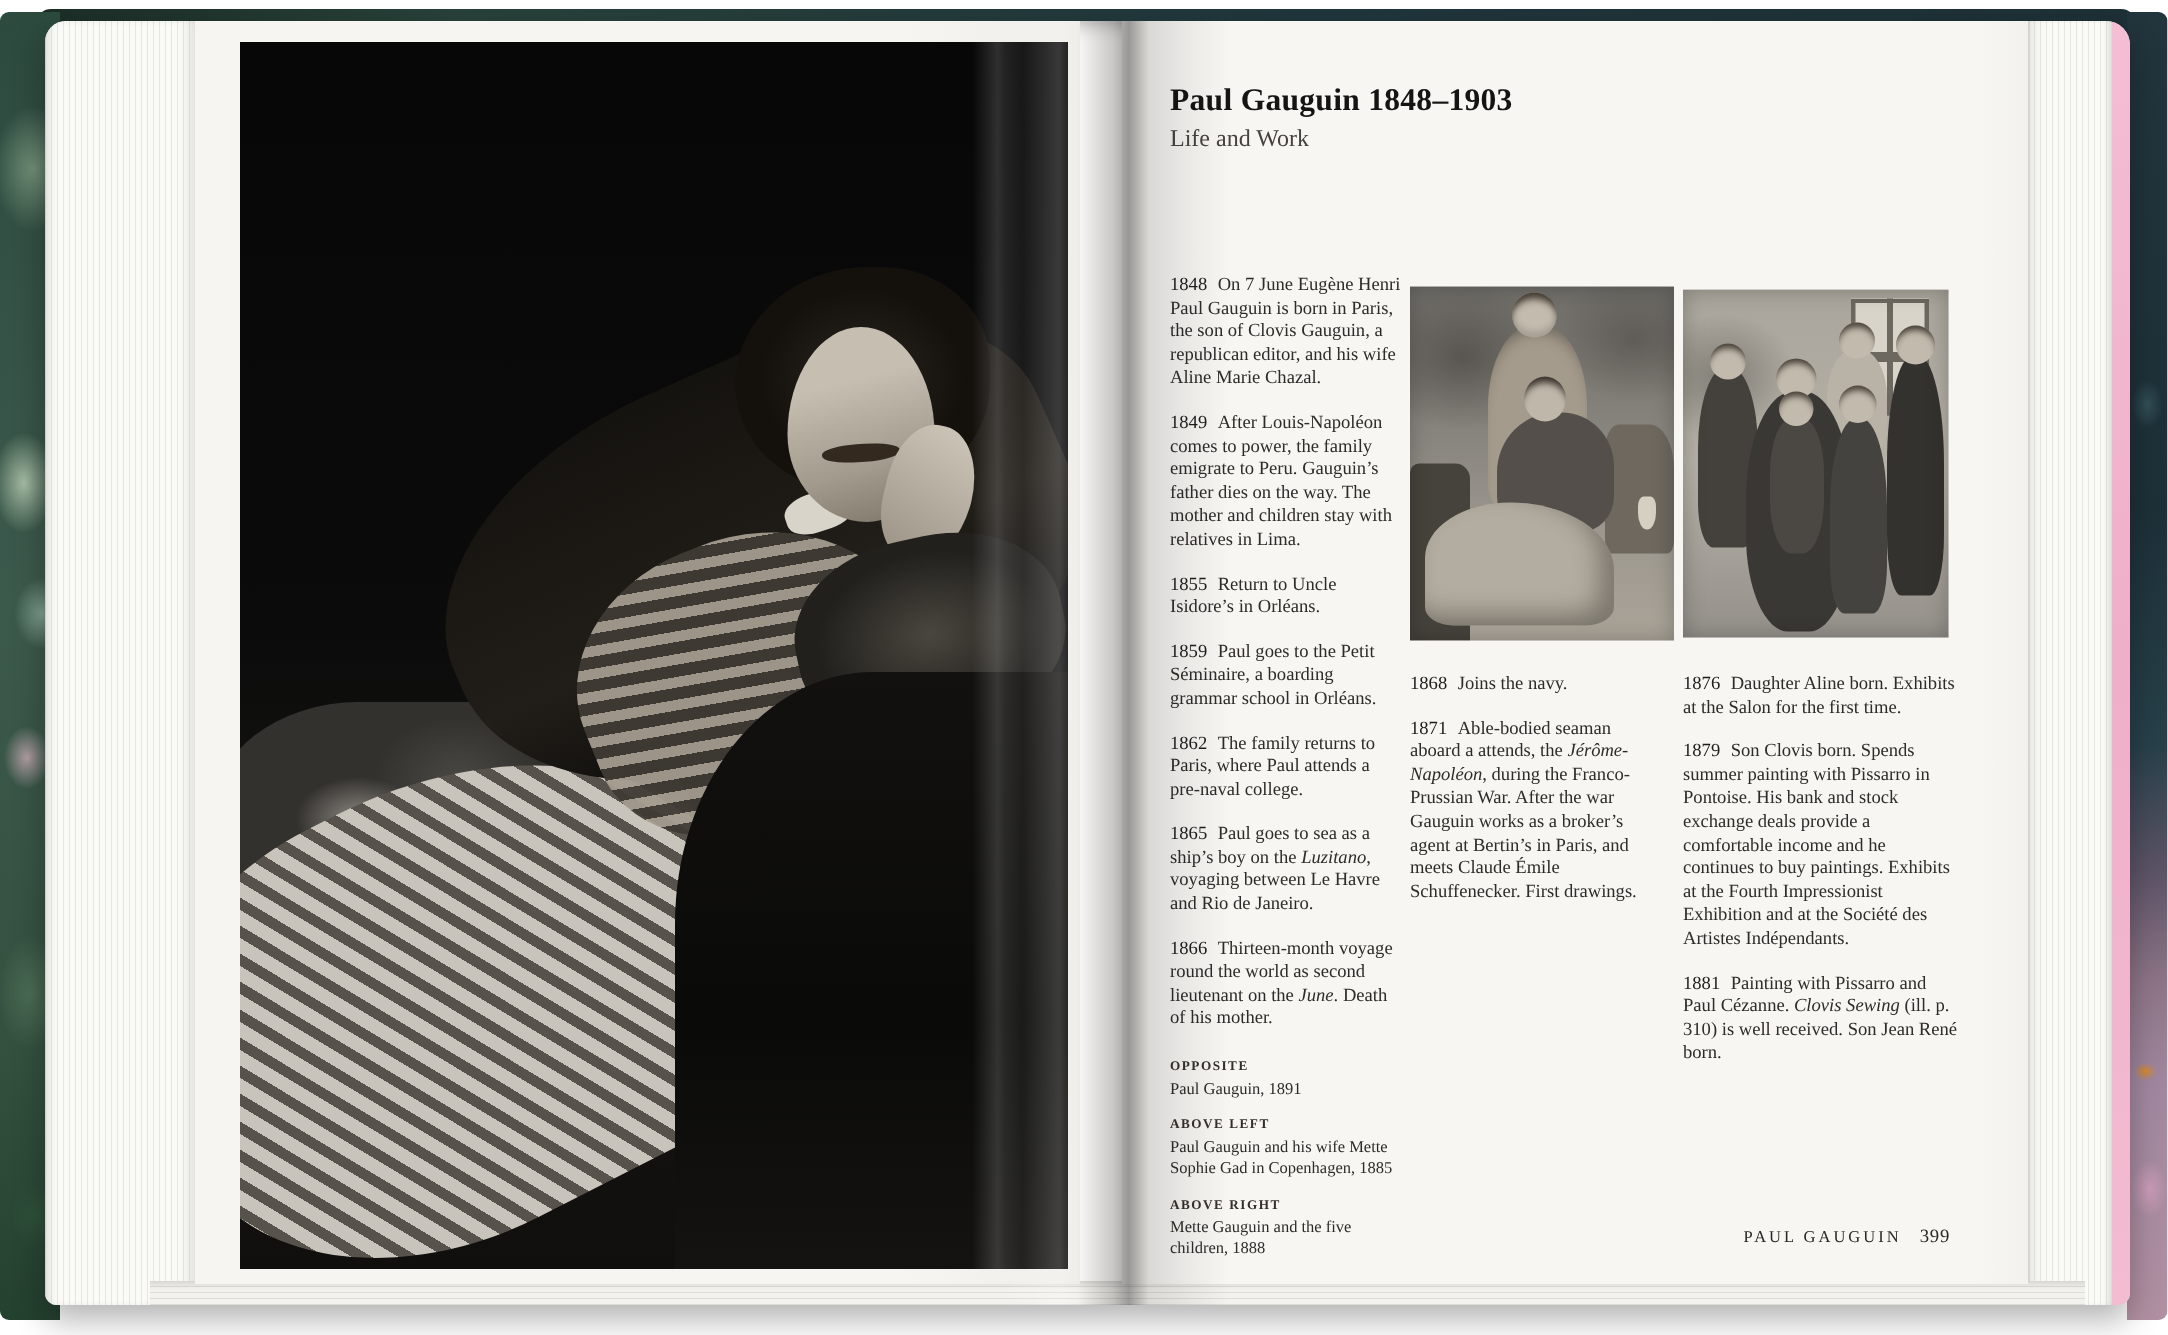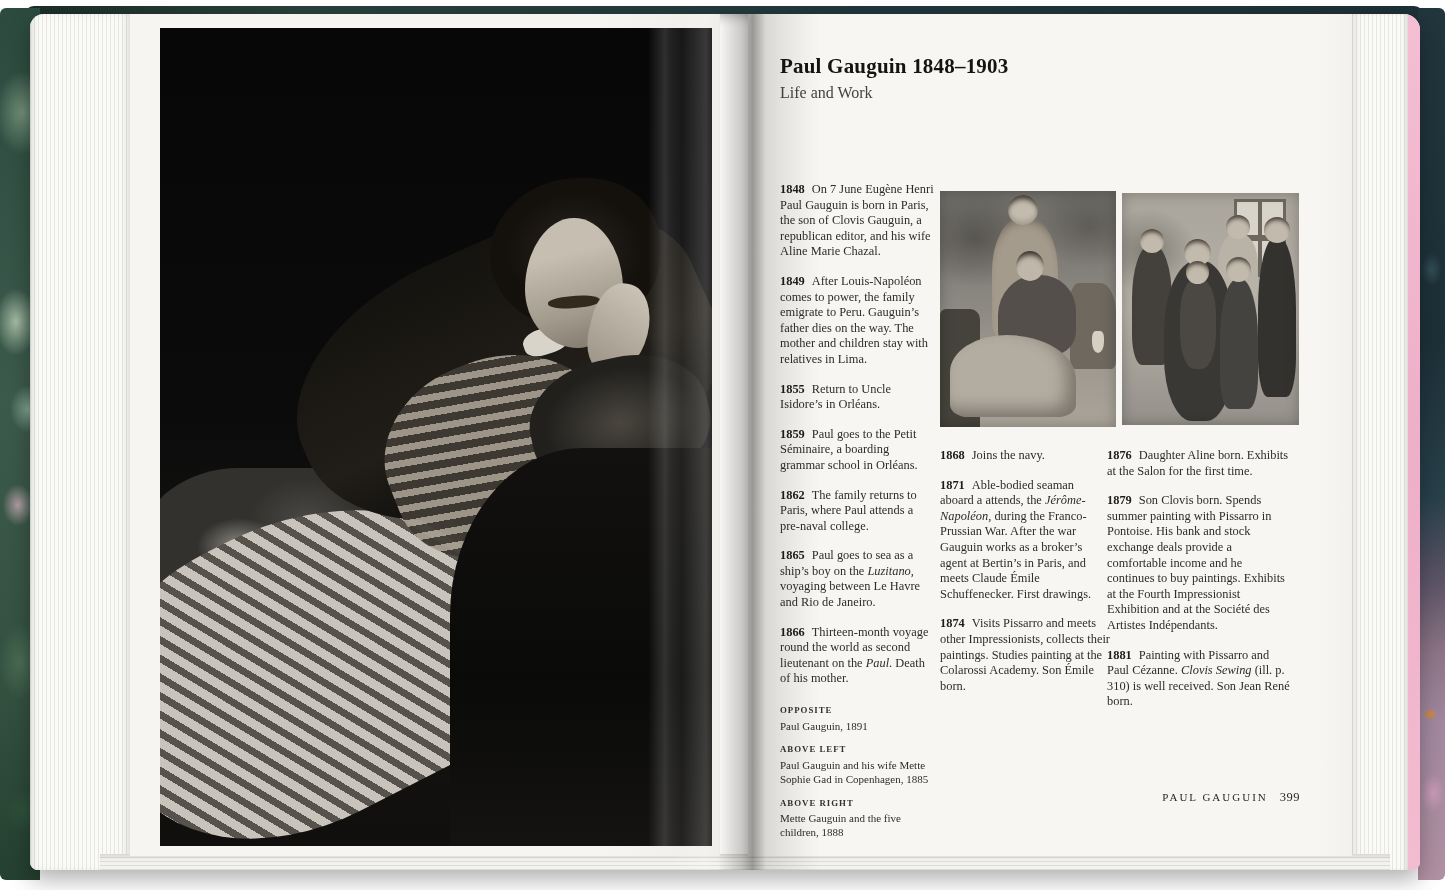--- a/index.html
+++ b/index.html
@@ -98,29 +98,29 @@
     background:linear-gradient(90deg, rgba(255,255,255,0), rgba(255,255,255,.16) 50%, rgba(255,255,255,0)); }
 
   
   .rp-title { position:absolute; left:32px; top:40px; font-size:21px; font-weight:bold;
     color:#161412; letter-spacing:.2px; }
   .rp-subtitle { position:absolute; left:32px; top:70px; font-size:16px; color:#46433f; }
 
   .col { position:absolute; color:#2e2c29; font-size:12.4px; line-height:15.6px; }
   .col-1 { left:32px;  top:168px; width:156px; }
   .col-2 { left:192px; top:434px; width:170px; }
-  .col-3 { left:359px; top:434px; width:184px; }
+  .col-3 { left:374px; top:434px; width:184px; }
   .entry { margin:0 0 14px; }
-  .yr { font-weight:bold; color:#1f1d1a; margin-right:7px;text-align:center; }
+  .yr { font-weight:normal; color:#1f1d1a; margin-right:7px;text-align:center; }
 
   .cap-block { margin-top:16px; }
   .cap-label { font-size:8.8px; letter-spacing:1px; font-weight:bold; color:#34312d; margin:9px 0 1px; }
   .cap-text  { font-size:11px; line-height:13.8px; color:#2e2c29; }
 
-  .rp-footer { position:absolute; right:52px; top:776px; font-size:11px; letter-spacing:2px;
+  .rp-footer { position:absolute; right:52px; top:803px; font-size:11px; letter-spacing:2px;
     color:#2a2825; white-space:nowrap;margin-left:16px; }
   .rp-footer .pgno { font-size:12.5px; letter-spacing:.5px; margin-left:12px; }
 
   
   .photo-sm { position:absolute; overflow:hidden; }
   .photo-a { left:192px; top:177px; width:176px; height:236px;
     background:
       radial-gradient(90px 70px at 20% 20%, rgba(60,58,54,.55), rgba(0,0,0,0) 70%),
       radial-gradient(80px 60px at 85% 15%, rgba(70,68,62,.5), rgba(0,0,0,0) 70%),
       linear-gradient(180deg,#6f6d68 0%,#8a8680 45%,#9d988f 70%,#aaa499 100%); }
@@ -201,21 +201,21 @@
       <div class="rp-subtitle">Life and Work</div>
 
       <div class="col col-1">
         <div>
             <p class="entry"><span class="yr">1848</span><span>On 7 June Eugène Henri Paul Gauguin is born in Paris, the son of Clovis Gauguin, a republican editor, and his wife Aline Marie Chazal.</span></p>
             <p class="entry"><span class="yr">1849</span><span>After Louis-Napoléon comes to power, the family emigrate to Peru. Gauguin’s father dies on the way. The mother and children stay with relatives in Lima.</span></p>
             <p class="entry"><span class="yr">1855</span><span>Return to Uncle Isidore’s in Orléans.</span></p>
             <p class="entry"><span class="yr">1859</span><span>Paul goes to the Petit Séminaire, a boarding grammar school in Orléans.</span></p>
             <p class="entry"><span class="yr">1862</span><span>The family returns to Paris, where Paul attends a pre-naval college.</span></p>
             <p class="entry"><span class="yr">1865</span><span>Paul goes to sea as a ship’s boy on the </span><i>Luzitano</i><span>, voyaging between Le Havre and Rio de Janeiro.</span></p>
-            <p class="entry"><span class="yr">1866</span><span>Thirteen-month voyage round the world as second lieutenant on the </span><i>Paul</i><span>. Death of his mother.</span></p>
+            <p class="entry"><span class="yr">1866</span><span>Thirteen-month voyage round the world as second lieutenant on the </span><i>June</i><span>. Death of his mother.</span></p>
           </div>
         <div class="cap-block">
             <div class="cap-label">OPPOSITE</div>
             <div class="cap-text">Paul Gauguin, 1891</div>
             <div class="cap-label">ABOVE LEFT</div>
             <div class="cap-text">Paul Gauguin and his wife Mette Sophie Gad in Copenhagen, 1885</div>
             <div class="cap-label">ABOVE RIGHT</div>
             <div class="cap-text">Mette Gauguin and the five children, 1888</div>
           </div>
       </div>
@@ -246,21 +246,20 @@
         <div class="pb-head" style="left:104px;top:64px;width:25px;height:25px;"></div>
         <div class="pb-fig pb-child-lap"></div>
         <div class="pb-head" style="left:64px;top:68px;width:23px;height:23px;"></div>
         <div class="photo-frame"></div>
       </div>
 
       <div class="col col-2">
         <div>
             <p class="entry"><span class="yr">1868</span><span>Joins the navy.</span></p>
             <p class="entry"><span class="yr">1871</span><span>Able-bodied seaman aboard a attends, the </span><i>Jérôme-Napoléon</i><span>, during the Franco-Prussian War. After the war Gauguin works as a broker’s agent at Bertin’s in Paris, and meets Claude Émile Schuffenecker. First drawings.</span></p>
-            <p class="entry"><span class="yr">1874</span><span>Visits Pissarro and meets other Impressionists, collects their paintings. Studies painting at the Colarossi Academy. Son Émile born.</span></p>
           </div>
       </div>
 
       <div class="col col-3">
         <div>
             <p class="entry"><span class="yr">1876</span><span>Daughter Aline born. Exhibits at the Salon for the first time.</span></p>
             <p class="entry"><span class="yr">1879</span><span>Son Clovis born. Spends summer painting with Pissarro in Pontoise. His bank and stock exchange deals provide a comfortable income and he continues to buy paintings. Exhibits at the Fourth Impressionist Exhibition and at the Société des Artistes Indépendants.</span></p>
             <p class="entry"><span class="yr">1881</span><span>Painting with Pissarro and Paul Cézanne. </span><i>Clovis Sewing</i><span> (ill. p. 310) is well received. Son Jean René born.</span></p>
           </div>
       </div>

